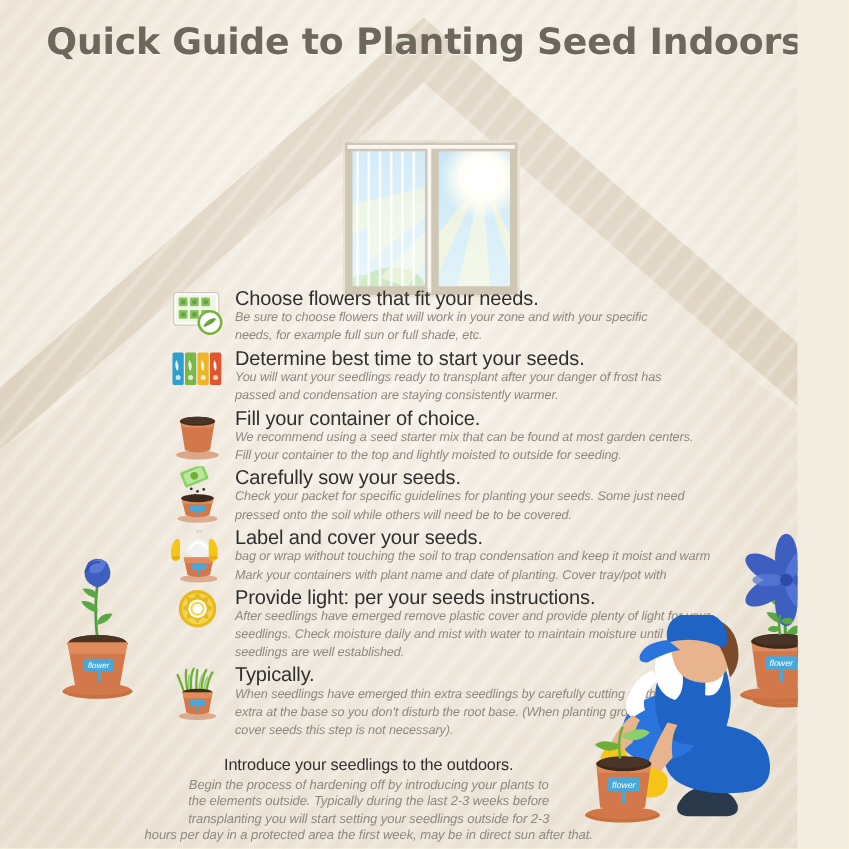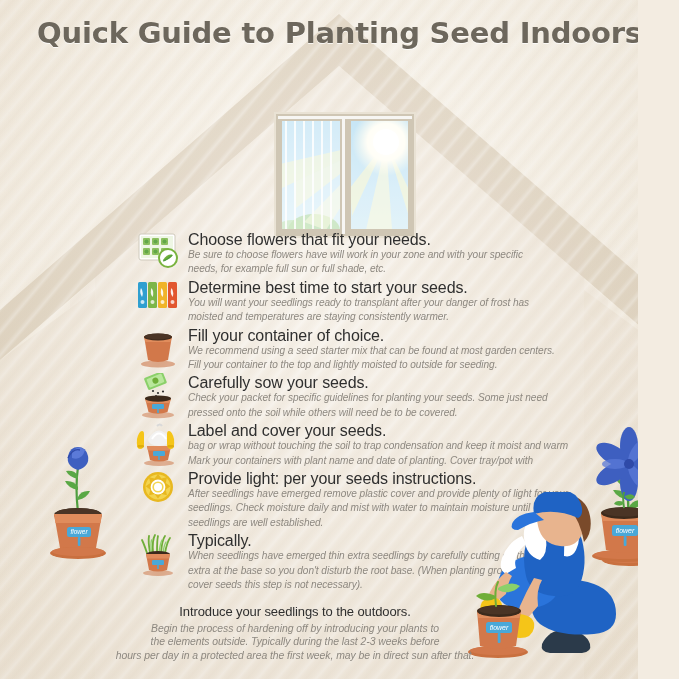--- a/index.html
+++ b/index.html
@@ -231,21 +231,21 @@
               <circle cx="10.5" cy="21.5" r="2"></circle>
             <circle cx="19.5" cy="21.5" r="2"></circle>
               <circle cx="28.5" cy="21.5" r="2"></circle>
           </g>
           <circle cx="32" cy="28" r="9" fill="#ffffff" stroke="#79b33f" stroke-width="2"></circle>
           <path d="M27 30 q5 -7 10 -5 q-4 6 -10 5z" fill="#6fae38"></path>
           <path d="M27 31 q4 -1 9 -6" stroke="#4f9e3f" stroke-width="1.2" fill="none"></path>
         </svg>
       </span>
       <span class="step-title">Choose flowers that fit your needs.</span>
-      <span class="step-body">Be sure to choose flowers have will work in your zone and with your specific</span>
+      <span class="step-body">Be sure to choose flowers that will work in your zone and with your specific</span>
       <span class="step-body">needs, for example full sun or full shade, etc.</span>
     </div>
 
     <div class="step">
       <span class="step-icon">
         <svg viewBox="0 0 46 46" width="46" height="46">
           <g>
             <rect x="2" y="4" width="9" height="26" rx="1.5" fill="#2f9fd0"></rect>
             <rect x="12" y="4" width="9" height="26" rx="1.5" fill="#7cb648"></rect>
             <rect x="22" y="4" width="9" height="26" rx="1.5" fill="#f0b428"></rect>
@@ -260,21 +260,21 @@
           <g fill="#ffffff" opacity=".75">
             <circle cx="6.5" cy="24" r="2"></circle>
               <circle cx="16.5" cy="24" r="2"></circle>
             <circle cx="26.5" cy="24" r="2"></circle>
               <circle cx="36.5" cy="24" r="2"></circle>
           </g>
         </svg>
       </span>
       <span class="step-title">Determine best time to start your seeds.</span>
       <span class="step-body">You will want your seedlings ready to transplant after your danger of frost has</span>
-      <span class="step-body">moisted and temperatures are staying consistently warmer.</span>
+      <span class="step-body">passed and condensation are staying consistently warmer.</span>
     </div>
 
     <div class="step">
       <span class="step-icon">
         <svg viewBox="0 0 46 46" width="46" height="46">
           <ellipse cx="22" cy="38" rx="17" ry="3.6" fill="#c9703f" opacity=".55"></ellipse>
           <path d="M8 10 L36 10 L32 34 Q22 38 12 34 Z" fill="#d2784a"></path>
           <path d="M8 10 L36 10 L34.5 16 L9.5 16 Z" fill="#e08c5c"></path>
           <ellipse cx="22" cy="11" rx="14" ry="3.6" fill="#3c2a1c"></ellipse>
           <ellipse cx="22" cy="10.4" rx="13" ry="3" fill="#4a3425"></ellipse>
@@ -510,16 +510,17 @@
       <rect x="48" y="130" width="26" height="11" rx="2.5" fill="#4aa8d8"></rect>
       <rect x="59.7" y="141" width="2.8" height="10" rx="1" fill="#4aa8d8"></rect>
       <text x="61" y="138" font-family="Liberation Sans, sans-serif" font-size="7" fill="#ffffff" text-anchor="middle" font-style="italic">flower</text>
     </g>
   </svg>
 
   <div class="outro">
     <span class="outro-title">Introduce your seedlings to the outdoors.</span>
     <span class="outro-body">Begin the process of hardening off by introducing your plants to</span>
     <span class="outro-body">the elements outside.  Typically during the last 2-3 weeks before</span>
+    <span class="outro-body">transplanting you will start setting your seedlings outside for 2-3</span>
     <span class="outro-body">hours per day in a protected area the first week, may be in direct sun after that.</span>
   </div>
 
 </div>
 
 </body></html>

